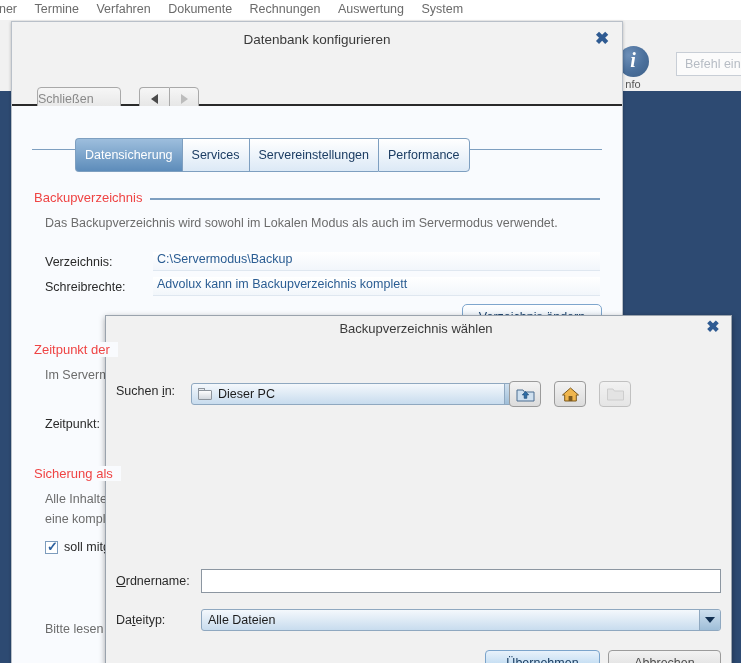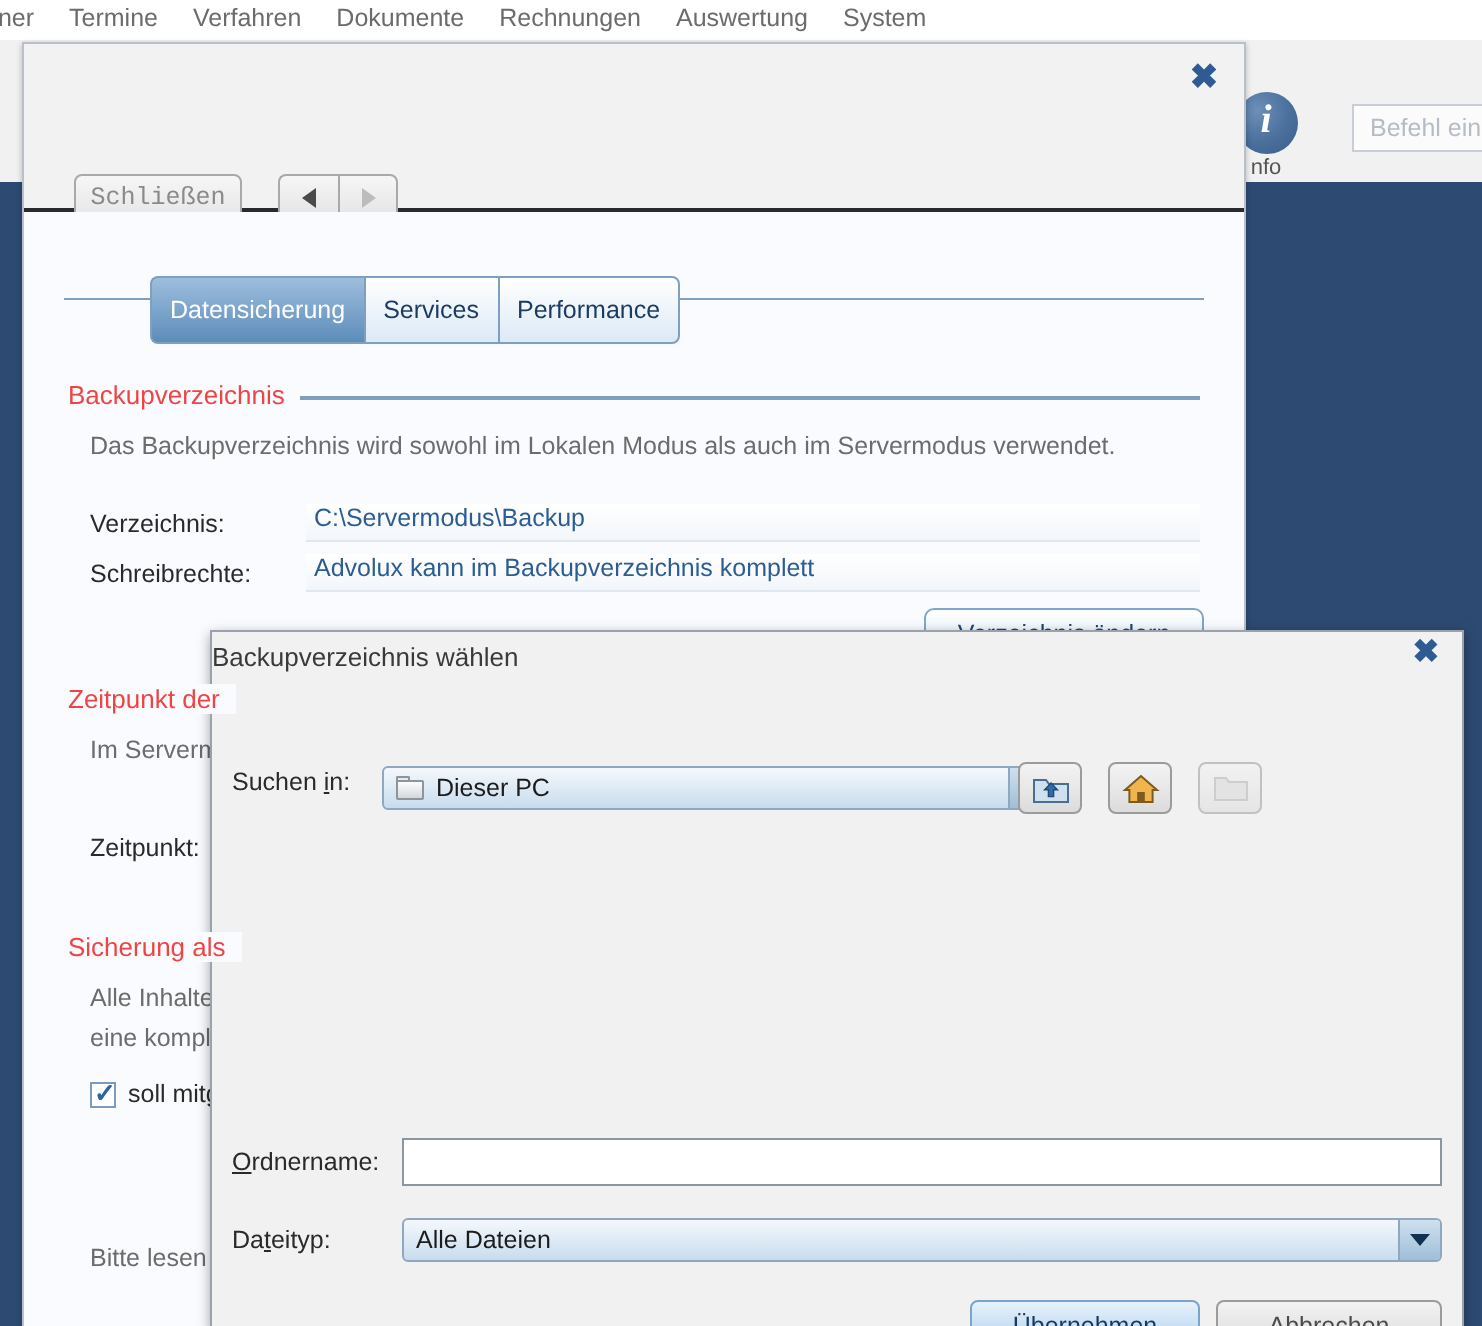--- a/index.html
+++ b/index.html
@@ -63,21 +63,21 @@
     font-size:13.5px; color:#3a3a3a;
   }
   .dlg-main-close {
     position:absolute; right:12px; top:10px; width:16px; height:16px;
     color:#2f5b92; font-size:17px; font-weight:bold; line-height:14px; text-align:center;
     cursor:pointer;
   }
   .btn-flat {
     position:absolute; background:linear-gradient(#f6f6f6,#e6e6e6);
     border:1px solid #a9a9a9; border-radius:4px; color:#8a8a8a;
-    font-size:12.5px; text-align:center; box-sizing:border-box; cursor:pointer;font-family:Liberation Mono, monospace;
+    font-size:12.5px; text-align:left; box-sizing:border-box; cursor:pointer;
   }
   .btn-close-main { left:25px; top:65px; width:84px; height:23px; padding-top:4px; }
   .nav-group { position:absolute; left:127px; top:65px; height:23px; display:flex; }
   .nav-btn {
     width:30px; height:23px; border:1px solid #a9a9a9;
     background:linear-gradient(#f6f6f6,#e4e4e4); box-sizing:border-box;
     display:flex; align-items:center; justify-content:center; cursor:pointer;
   }
   .nav-btn.left { border-radius:4px 0 0 4px; border-right:none; }
   .nav-btn.right { border-radius:0 4px 4px 0; }
@@ -127,21 +127,21 @@
   }
 
   
   .dlg-file {
     position:absolute; left:105px; top:315px; width:625px; height:348px;
     background:#f1f1f1; border:1px solid #9aa3ad;
     box-shadow:0 2px 6px rgba(0,0,0,.35);
   }
   .dlg-file-head { position:relative; height:26px; background:#f1f1f1; }
   .dlg-file-title {
-    position:absolute; left:0; right:5px; top:5px; 
+    position:absolute; left:0; right:5px; top:5px; text-align:center;
     font-size:13px; color:#3a3a3a;
   }
   .dlg-file-close {
     position:absolute; right:10px; top:4px; width:16px; height:16px;
     color:#2f5b92; font-size:16px; font-weight:bold; line-height:14px; text-align:center; cursor:pointer;
   }
   .dlg-file-body { position:absolute; left:0; top:26px; right:0; bottom:0; background:#f1f1f1; }
 
   .fc-label { position:absolute; color:#2a2a2a; font-size:12.5px; }
   .u { text-decoration:underline; }
@@ -218,39 +218,41 @@
       </div>
       <div class="cmd-input">Befehl eing</div>
     </div>
 
     <div class="blue-area"></div>
   </div>
 
   <div class="dlg-main">
 
     <div class="dlg-main-head">
+      <div class="dlg-main-title">Datenbank konfigurieren</div>
       <div class="dlg-main-close">✖</div>
       <div class="btn-flat btn-close-main">Schließen</div>
       <div class="nav-group">
         <div class="nav-btn left">
           <span class="tri-l"></span>
         </div>
         <div class="nav-btn right">
           <span class="tri-r"></span>
         </div>
       </div>
     </div>
 
     <div class="dlg-main-body">
 
       <div class="tabs-wrap">
         <div class="tabs-rule"></div>
         <div class="tabs">
           <div class="tab active">Datensicherung</div>
           <div class="tab">Services</div>
+          <div class="tab">Servereinstellungen</div>
           <div class="tab">Performance</div>
         </div>
       </div>
 
       <div class="sec-head" style="top:84px;">
         <div class="rule"></div>
         <span class="txt">Backupverzeichnis</span>
       </div>
       <div class="body-txt" style="left:33px; top:110px;">Das Backupverzeichnis wird sowohl im Lokalen Modus als auch im Servermodus verwendet.</div>
 

